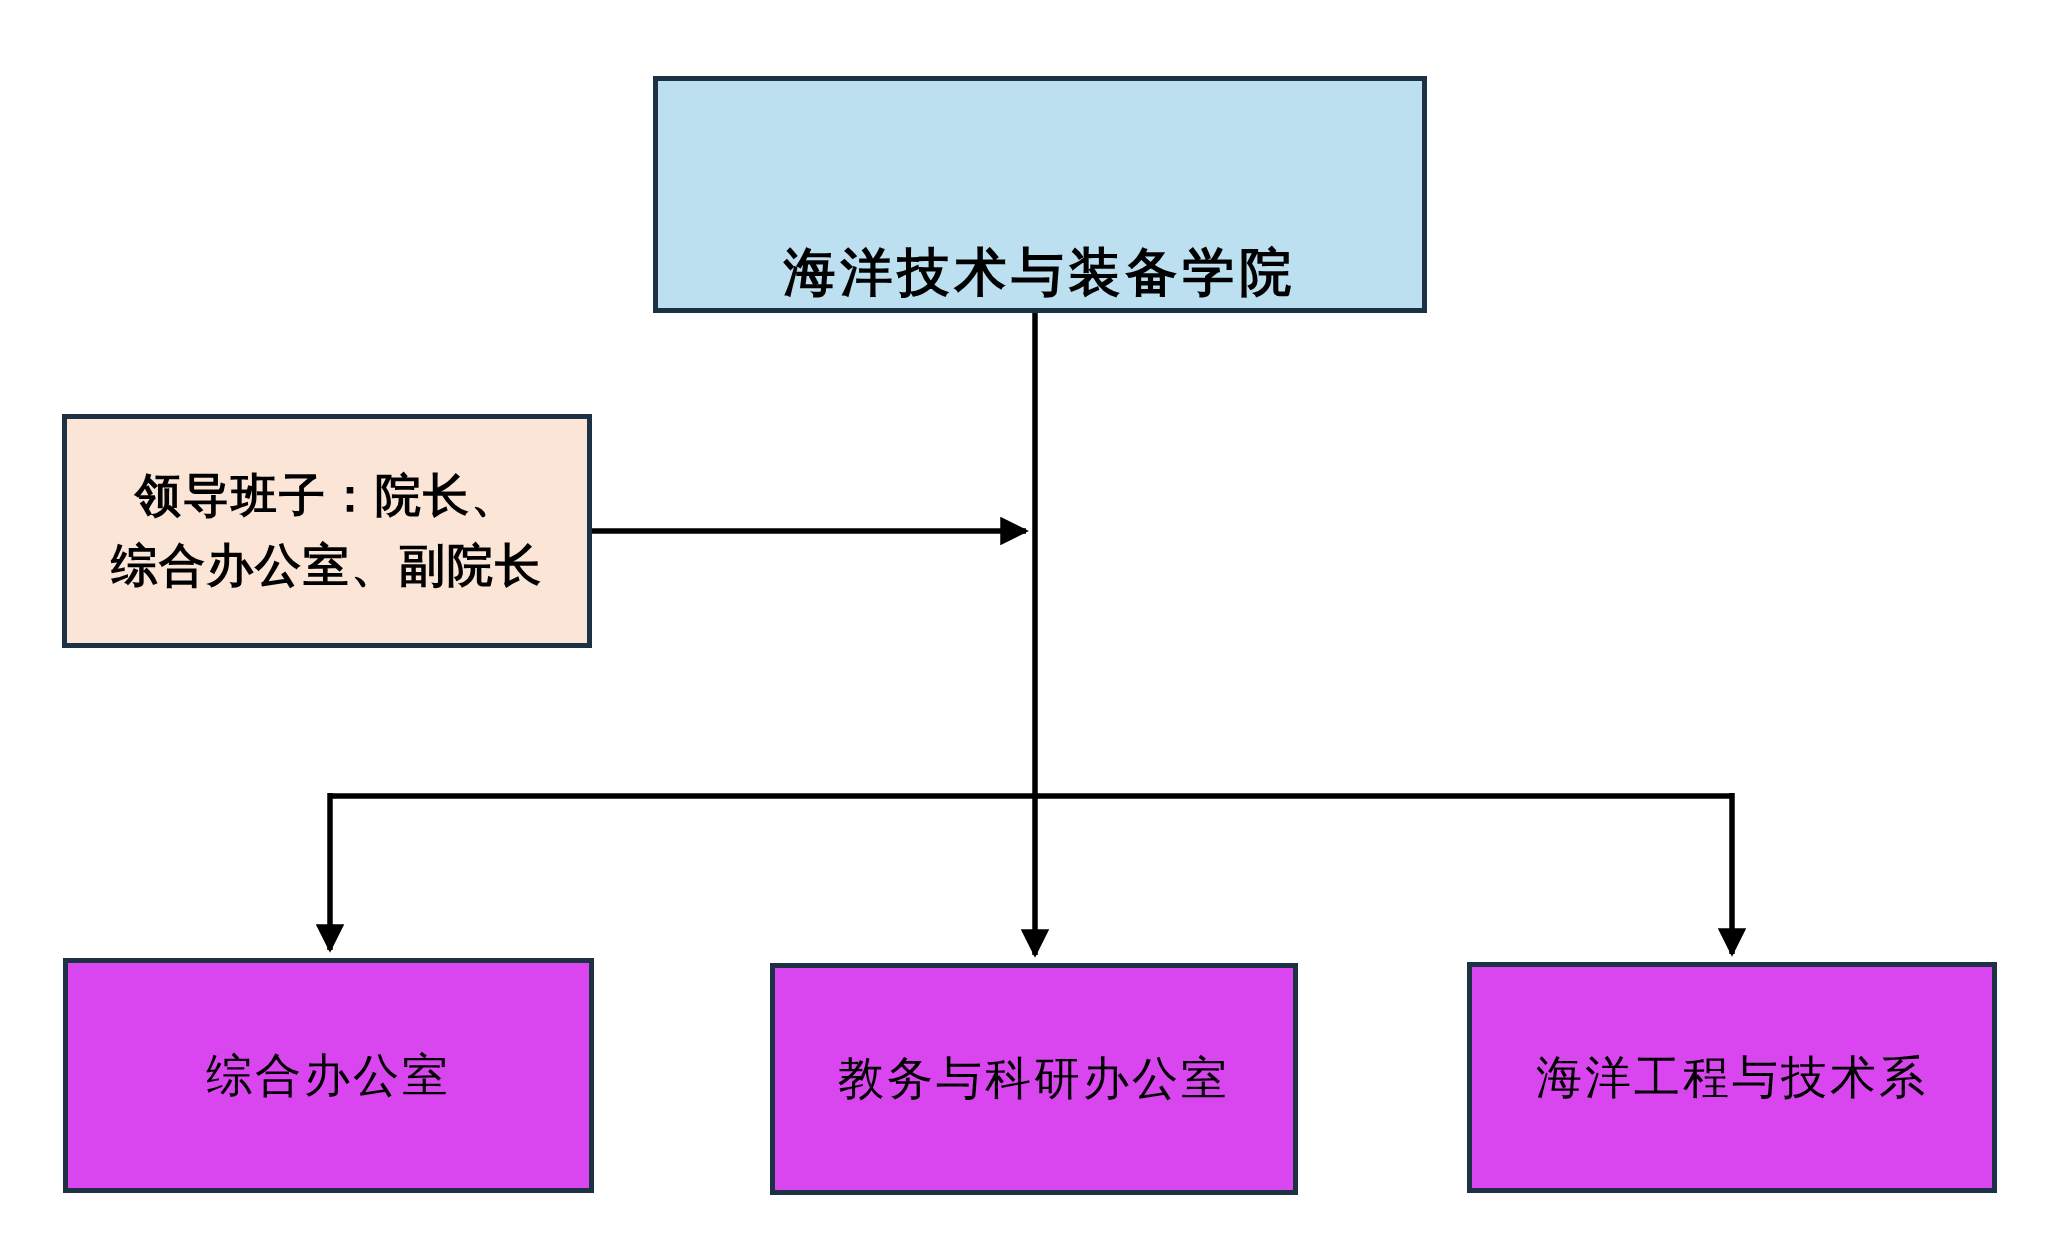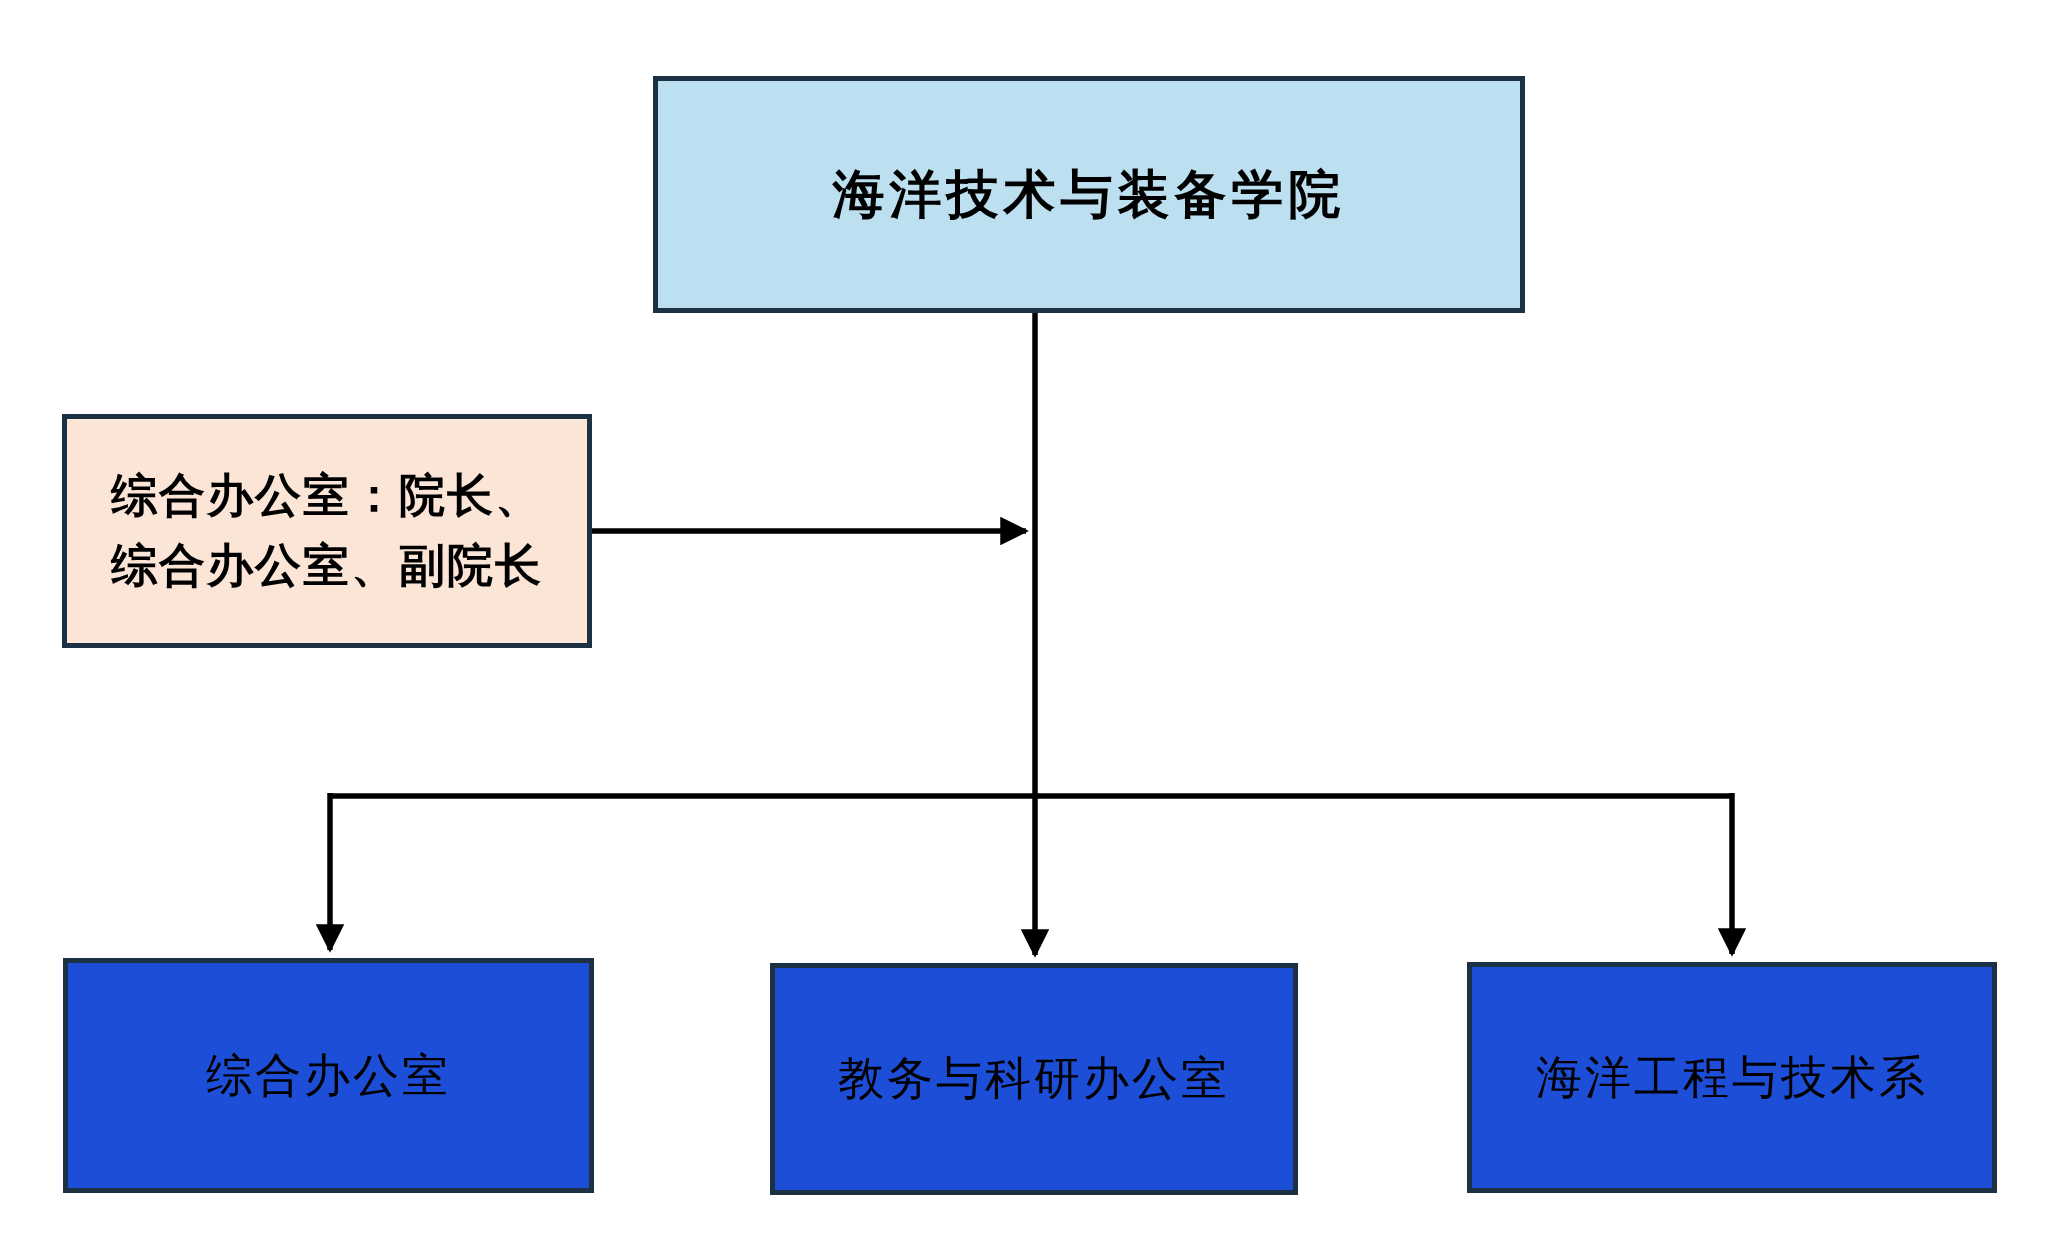--- a/index.html
+++ b/index.html
@@ -24,31 +24,32 @@
     height: 1251px;
   }
   .node {
     position: absolute;
     box-sizing: border-box;
     border: 5px solid #1c3144;
     display: flex;
     align-items: center;
     justify-content: center;
     text-align: center;
-    background: #1d4ed8;
+    background: #d946ef;
   }
   .node-top {
     left: 653px;
     top: 76px;
-    width: 872px;
+    width: 774px;
     height: 237px;
     background: #bde0f1;
     font-weight: bold;
     font-size: 52px;
     letter-spacing: 5px;
+    align-items: flex-end;
   }
   .node-leader {
     left: 62px;
     top: 414px;
     width: 530px;
     height: 234px;
     background: #fbe5d6;
     font-weight: bold;
     font-size: 46px;
     line-height: 70px;
@@ -85,21 +86,21 @@
     <line x1="330" y1="793" x2="330" y2="950" stroke="#000000" stroke-width="5.5" marker-end="url(#arrowhead)"></line>
     <line x1="1035" y1="796" x2="1035" y2="955" stroke="#000000" stroke-width="5.5" marker-end="url(#arrowhead)"></line>
     <line x1="1732" y1="793" x2="1732" y2="954" stroke="#000000" stroke-width="5.5" marker-end="url(#arrowhead)"></line>
   </svg>
 
   <div class="node node-top">
     <span>海洋技术与装备学院</span>
   </div>
 
   <div class="node node-leader">
-    <div>综合办公室：院长、</div>
+    <div>领导班子：院长、</div>
     <div>综合办公室、副院长</div>
   </div>
 
   <div class="node node-dept node-dept-1">
     <span>综合办公室</span>
   </div>
 
   <div class="node node-dept node-dept-2">
     <span>教务与科研办公室</span>
   </div>

